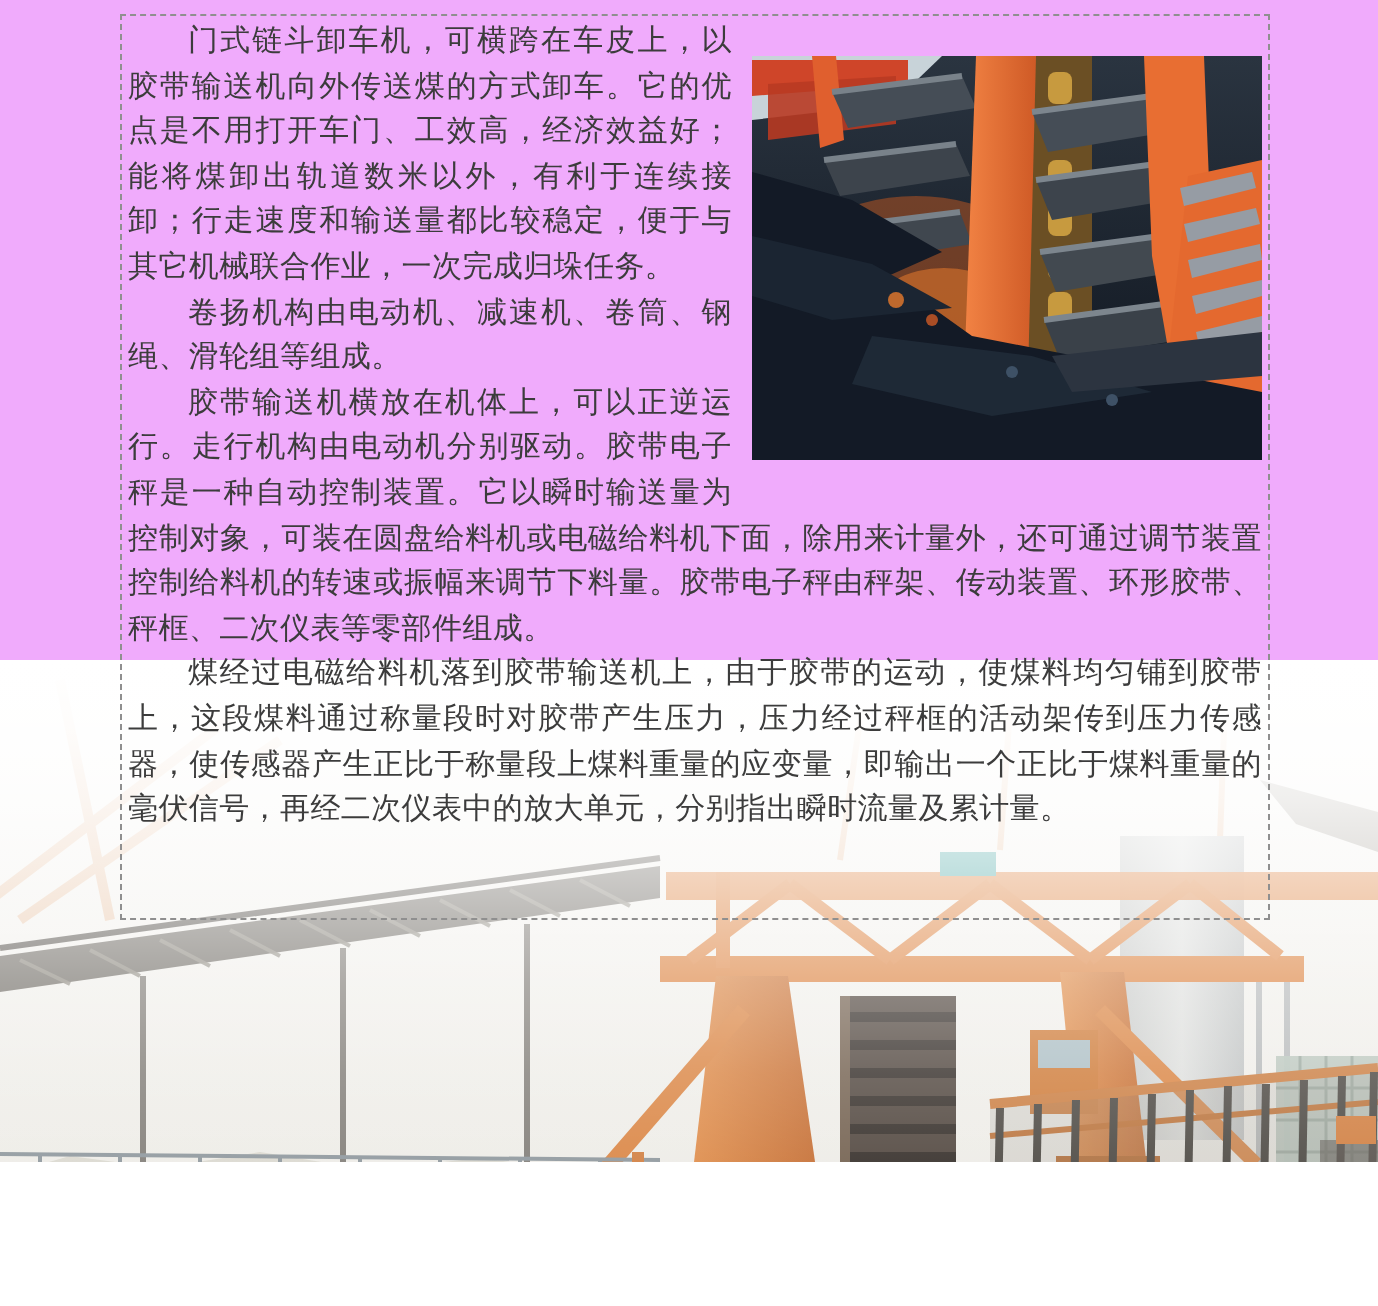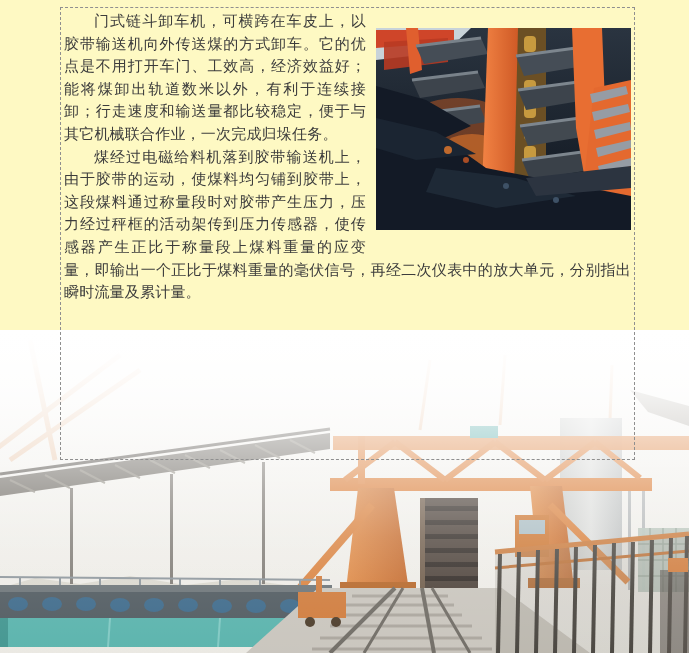--- a/index.html
+++ b/index.html
@@ -1,21 +1,21 @@
 <!DOCTYPE html>
 <html><head>
 <meta charset="utf-8">
 <style>
   * { margin: 0; padding: 0; box-sizing: border-box; }
   html, body { background: #ffffff; }
   body { font-family: "Liberation Sans", sans-serif; }
   .page {
     position: relative;
-    width: 689px; height: 653px;
-    background: #fef9c3;
+    width: 689px; height: 581px;
+    background: #f0abfc;
     overflow: hidden;
   }
 
   
   .photo-bottom {
     position: absolute;
     left: 0; top: 330px;
     width: 689px; height: 323px;
     z-index: 1;
   }
@@ -340,16 +340,18 @@
           <polygon points="150,150 255,138 255,160 160,168" fill="#2c3440"></polygon>
           <circle cx="72" cy="122" r="4" fill="#e87a2c" opacity="0.8"></circle>
           <circle cx="90" cy="132" r="3" fill="#cf5a26" opacity="0.8"></circle>
           <circle cx="130" cy="158" r="3" fill="#3e5166"></circle>
           <circle cx="180" cy="172" r="3" fill="#3e5166"></circle>
         </g>
       </svg>
     </figure>
 
     <p>门式链斗卸车机，可横跨在车皮上，以胶带输送机向外传送煤的方式卸车。它的优点是不用打开车门、工效高，经济效益好；能将煤卸出轨道数米以外，有利于连续接卸；行走速度和输送量都比较稳定，便于与其它机械联合作业，一次完成归垛任务。</p>
+    <p>卷扬机构由电动机、减速机、卷筒、钢绳、滑轮组等组成。</p>
+    <p>胶带输送机横放在机体上，可以正逆运行。走行机构由电动机分别驱动。胶带电子秤是一种自动控制装置。它以瞬时输送量为控制对象，可装在圆盘给料机或电磁给料机下面，除用来计量外，还可通过调节装置控制给料机的转速或振幅来调节下料量。胶带电子秤由秤架、传动装置、环形胶带、秤框、二次仪表等零部件组成。</p>
     <p>煤经过电磁给料机落到胶带输送机上，由于胶带的运动，使煤料均匀铺到胶带上，这段煤料通过称量段时对胶带产生压力，压力经过秤框的活动架传到压力传感器，使传感器产生正比于称量段上煤料重量的应变量，即输出一个正比于煤料重量的毫伏信号，再经二次仪表中的放大单元，分别指出瞬时流量及累计量。</p>
   </div>
 
 </div>
 
 </body></html>

